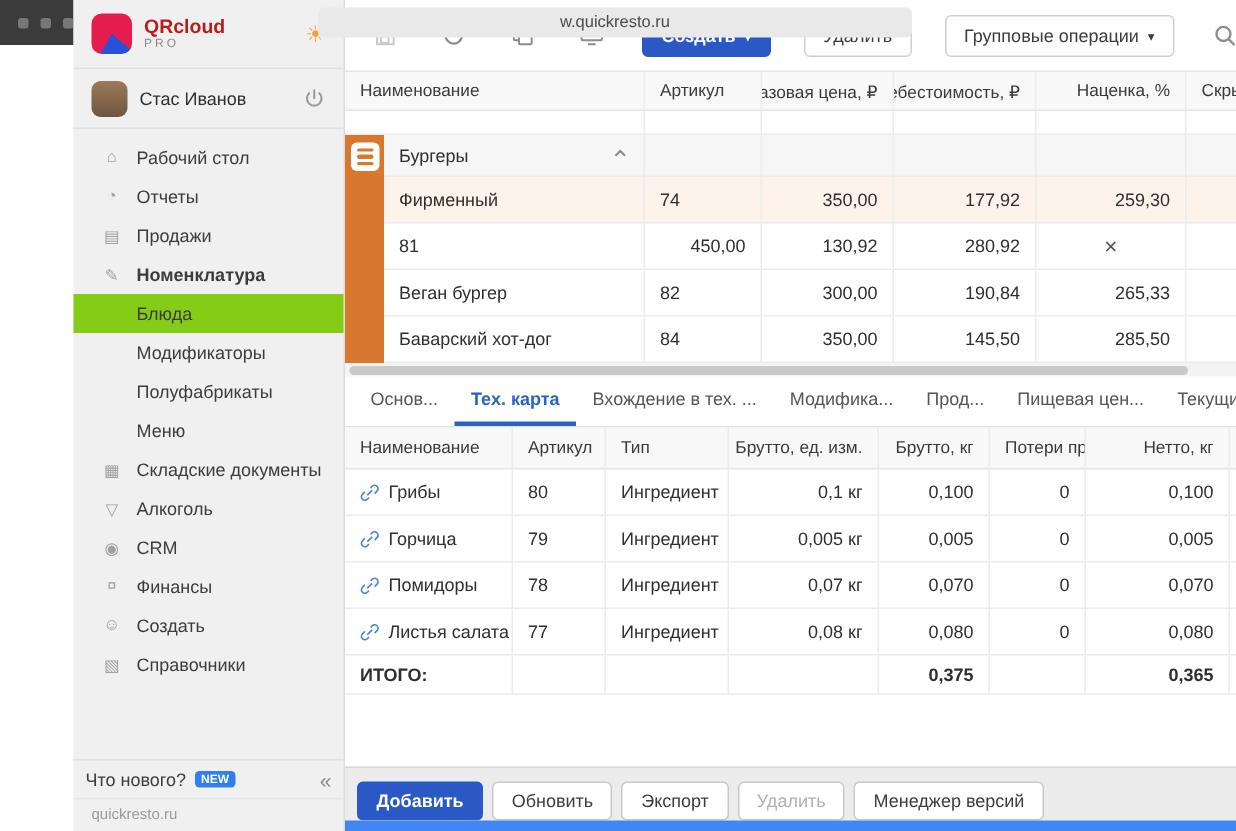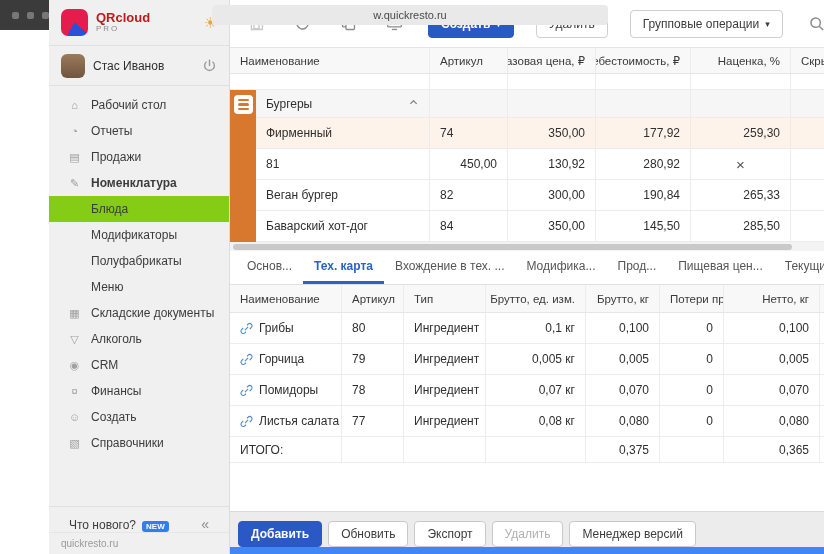--- a/index.html
+++ b/index.html
@@ -28,21 +28,21 @@
   .user-row{height:40px;display:flex;align-items:center;gap:8px;padding:0 12px;border-bottom:1px solid #e0e0e0;flex:0 0 auto}
   .avatar{width:24px;height:24px;border-radius:6px;background:linear-gradient(180deg,#9c7a5a,#6f5540);flex:0 0 auto}
   .user-name{font-size:12px;color:#2f2f2f}
   .power{margin-left:auto;color:#9a9a9a;display:flex;cursor:pointer}
   .nav{padding-top:6px}
   .nav-item{height:26px;display:flex;align-items:center;padding:0 10px 0 18px;font-size:12px;color:#3c3c3c;cursor:pointer;white-space:nowrap}
   .nav-item .ico{width:15px;margin-right:9px;color:#a0a0a0;font-size:11px;text-align:center;flex:0 0 auto}
   .nav-item.bold{font-weight:bold}
   .nav-item.sub{padding-left:42px}
   .nav-item.selected{background:#84cc16}
-  .whats-new{margin-top:auto;height:26px;display:flex;align-items:flex-end;gap:6px;padding:0 20px;border-top:1px solid #e0e0e0;font-size:12px;color:#3c3c3c;cursor:pointer;flex:0 0 auto}
+  .whats-new{margin-top:auto;height:26px;display:flex;align-items:center;gap:6px;padding:0 8px;border-top:1px solid #e0e0e0;font-size:12px;color:#3c3c3c;cursor:pointer;flex:0 0 auto}
   .badge{background:#2f80ed;color:#fff;font-size:8px;font-weight:bold;padding:1px 4px;border-radius:3px}
   .collapse{margin-left:auto;color:#8a8a8a;font-size:14px;cursor:pointer}
   .side-foot{height:22px;display:flex;align-items:center;padding:0 12px;font-size:10px;color:#9a9a9a;border-top:1px solid #e6e6e6;flex:0 0 auto}
 
   
   .main{flex:1;display:flex;flex-direction:column;min-width:0;background:#fff}
   .toolbar{height:48px;flex:0 0 auto;display:flex;align-items:center;gap:22px;padding:0 14px;border-bottom:1px solid #e4e4e4}
   .tico{width:24px;height:26px;display:flex;align-items:center;justify-content:center;color:#8d8d8d;cursor:pointer;flex:0 0 auto}
   .tico.disabled{color:#c9c9c9}
   .btn{height:28px;display:flex;align-items:center;gap:6px;padding:0 12px;border-radius:4px;font-size:12px;cursor:pointer;
@@ -81,21 +81,21 @@
   
   .tabs{height:34px;display:flex;align-items:stretch;border-bottom:1px solid #e0e0e0;flex:0 0 auto;padding-left:6px}
   .tab{display:flex;align-items:center;padding:0 11px;font-size:12px;color:#555;cursor:pointer;white-space:nowrap;border-bottom:3px solid transparent}
   .tab.active{color:#2a62c6;border-bottom-color:#2a62c6;font-weight:bold}
 
   
   .bt-header,.brow{display:grid;grid-template-columns:112px 62px 82px 100px 74px 64px 96px 1fr}
   .bt-header{height:28px;background:#f8f8f8;border-bottom:1px solid #e6e6e6;flex:0 0 auto}
   .brow{height:31px;border-bottom:1px solid #ececec;flex:0 0 auto;cursor:pointer}
   .brow.total{height:26px;cursor:default}
-  .brow.total .cell{font-weight:normal}
+  .brow.total .cell{font-weight:bold}
   .link-ico{color:#4a86c8;display:flex;flex:0 0 auto;cursor:pointer}
 
   
   .footbar{margin-top:auto;height:36px;background:#ececec;border-top:1px solid #d9d9d9;display:flex;align-items:flex-end;gap:6px;padding:0 8px;flex:0 0 auto}
   .fbtn{height:26px;padding:0 12px;border-radius:4px;border:1px solid #c9c9c9;background:#fff;font-size:12px;color:#3c3c3c;display:flex;align-items:center;cursor:pointer;white-space:nowrap}
   .fbtn.primary{background:#2a59c6;border-color:#2a59c6;color:#fff;font-weight:bold}
   .fbtn.disabled{color:#b0b0b0;cursor:default}
   .bluebar{height:7px;background:#dde3ea;position:relative;flex:0 0 auto}
   .bluebar .thumb{position:absolute;left:0;top:0;height:7px;width:89%;background:#4285f4;cursor:pointer}
 </style>

